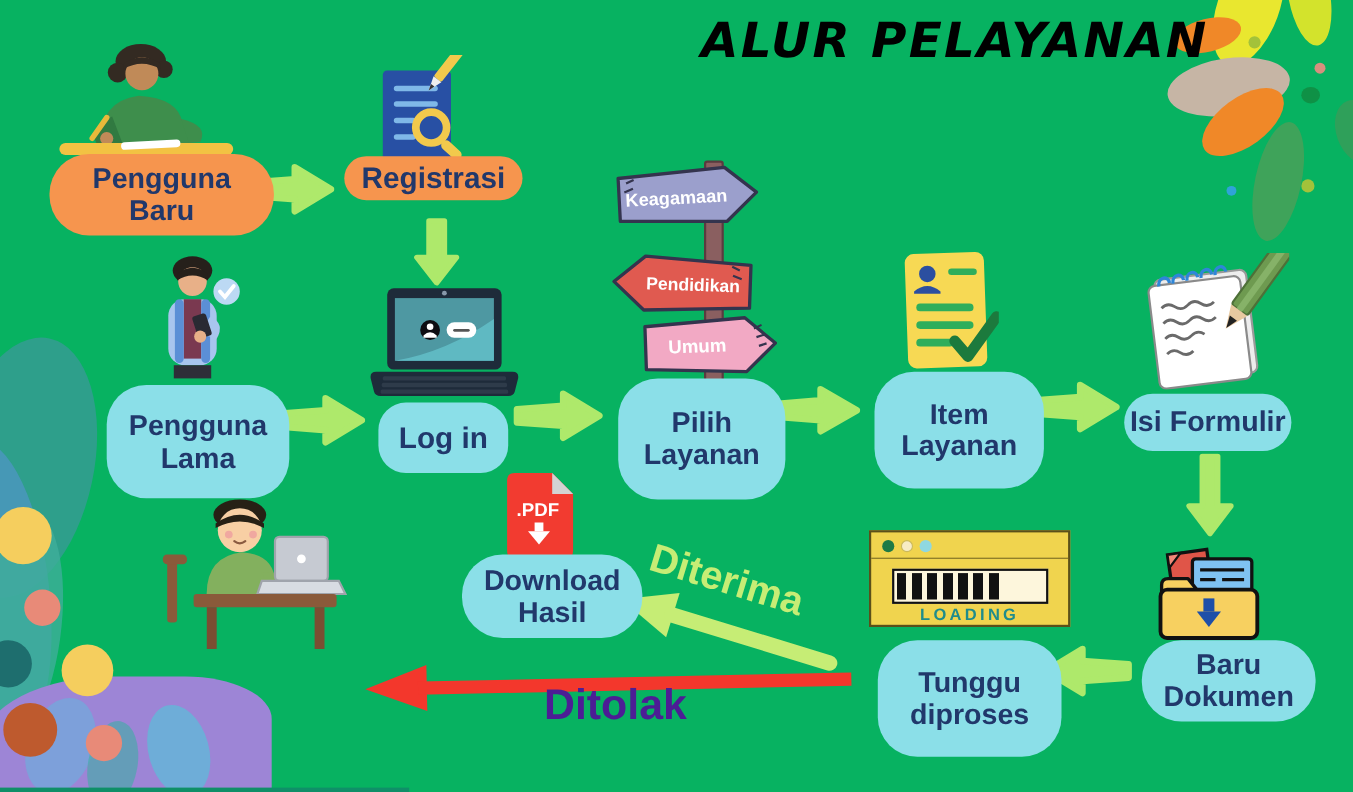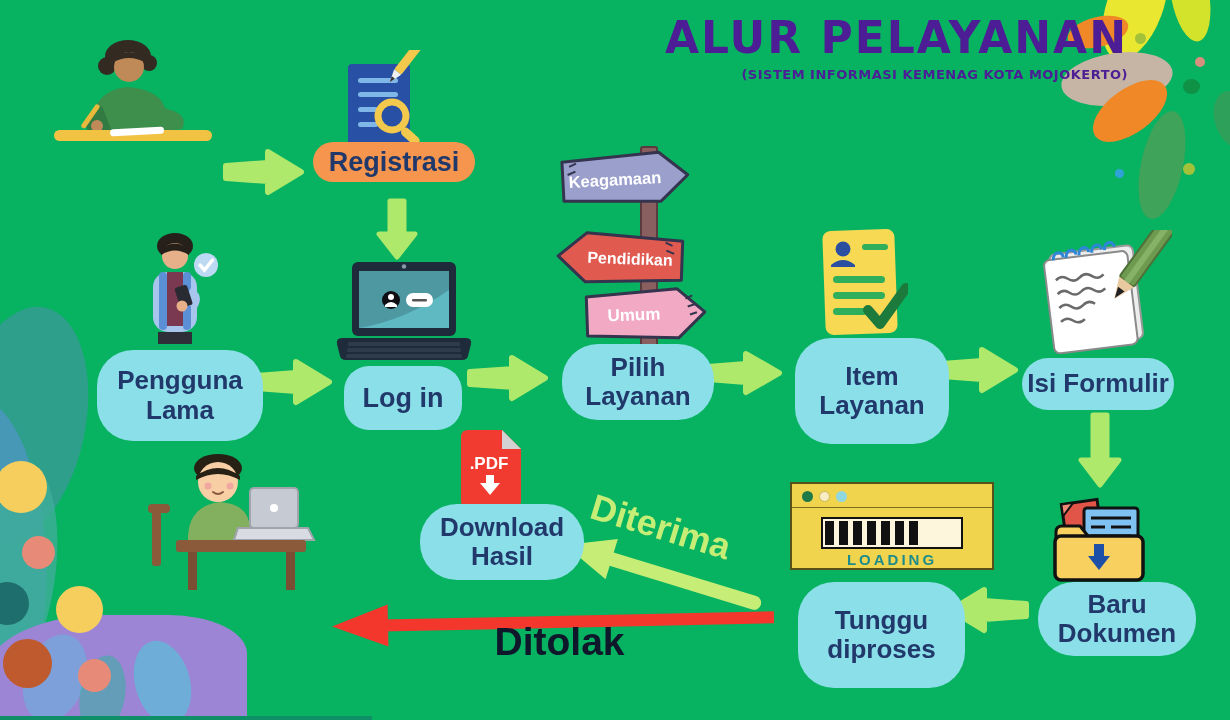--- a/index.html
+++ b/index.html
@@ -6,45 +6,45 @@
   .stage{position:relative;width:1230px;height:720px;background:#07B261;overflow:hidden;
          font-family:"Liberation Sans",sans-serif;}
   .abs{position:absolute;}
   
   .bubble{position:absolute;display:flex;align-items:center;justify-content:center;
           text-align:center;font-weight:bold;color:#21386B;line-height:1.12;z-index:6;}
   .orange{background:#F6954E;}
   .cyan{background:#8BDFE8;}
   .redb{background:#F3372C;color:#FFFFFF;}
   
-  .title-wrap{position:absolute;left:608px;top:12px;width:520px;text-align:right;z-index:5;color:#4c1d95;}
+  .title-wrap{position:absolute;left:608px;top:12px;width:520px;text-align:center;z-index:5;color:#000000;font-style:italic;}
   .title-l1{font-family:"DejaVu Sans",sans-serif;font-weight:900;font-size:44px;letter-spacing:2px;}
   .title-l2{font-family:"DejaVu Sans",sans-serif;font-weight:900;font-size:47px;letter-spacing:2px;margin-top:6px;}
   .title-sub{font-family:"DejaVu Sans",sans-serif;font-weight:bold;font-size:13px;letter-spacing:0.5px;margin-top:4px;}
   
   .arr{position:absolute;z-index:4;}
   
   .pole{position:absolute;left:640px;top:146px;width:14px;height:206px;background:#8A5F60;
         border:2px solid #5A3B3F;border-radius:3px;z-index:3;}
   .sign{position:absolute;z-index:4;}
   .sign svg text{font-family:"Liberation Sans",sans-serif;}
   
-  .loadwin{position:absolute;left:790px;top:482px;width:204px;height:88px;background:#F0D44E;
+  .loadwin{position:absolute;left:790px;top:482px;width:183px;height:88px;background:#F0D44E;
            border:2px solid #5A501A;z-index:5;box-sizing:border-box;}
   .loadbar-row{display:flex;gap:6px;padding:7px 0 5px 10px;border-bottom:1.5px solid #7A6C22;}
   .dot{width:11px;height:11px;border-radius:50%;}
   .loadbar{margin:9px auto 0;width:142px;height:32px;background:#FDF6DC;border:2.5px solid #111;
            box-sizing:border-box;display:flex;align-items:stretch;padding:2px;}
   .loadfill{width:72%;background:repeating-linear-gradient(90deg,#111 0 9px,#FDF6DC 9px 14px);}
   .loadlabel{text-align:center;margin-top:2px;font-weight:bold;font-size:15px;color:#1F8C8C;letter-spacing:3px;}
   
   .lbl-diterima{position:absolute;left:598px;top:486px;width:210px;font-size:36px;font-weight:bold;
                 color:#C6ED75;transform:rotate(17deg);transform-origin:0 0;z-index:5;}
   .lbl-ditolak{position:absolute;left:472px;top:620px;width:175px;text-align:center;font-size:39px;
-               font-weight:800;color:#0f172a;z-index:5;font-family:"Liberation Sans",sans-serif;}
+               font-weight:800;color:#4c1d95;z-index:5;font-family:"Liberation Sans",sans-serif;}
   
   .deco{position:absolute;border-radius:50%;}
   .petal{position:absolute;border-radius:50%;}
 </style>
 </head>
 <body>
 
 <div class="stage">
 
   <div class="abs" style="left:1075px;top:-5px;width:155px;height:230px;z-index:1;">
@@ -75,21 +75,20 @@
     <div class="deco" style="position:absolute;left:22px;top:246px;width:33px;height:33px;background:#E88A78;"></div>
     <div class="deco" style="position:absolute;left:-14px;top:292px;width:43px;height:43px;background:#1E6E6E;"></div>
     <div class="deco" style="position:absolute;left:56px;top:296px;width:47px;height:47px;background:#F5CE5E;"></div>
     <div class="deco" style="position:absolute;left:3px;top:349px;width:49px;height:49px;background:#BE5A2E;"></div>
     <div class="deco" style="position:absolute;left:78px;top:369px;width:33px;height:33px;background:#E88A78;"></div>
   </div>
   <div class="abs" style="left:0;top:716px;width:372px;height:4px;background:#0F8F68;z-index:2;"></div>
 
   <div class="title-wrap">
     <div class="title-l1">ALUR PELAYANAN</div>
-    <div class="title-sub">(SISTEM INFORMASI KEMENAG KOTA MOJOKERTO)</div>
   </div>
 
   <svg class="abs" style="left:52px;top:36px;z-index:2;" width="162" height="112" viewBox="0 0 162 112">
     <path d="M112,72 Q138,78 130,93 L100,96 Z" fill="#3E8E4C"></path>
     <ellipse cx="76" cy="20" rx="23" ry="16" fill="#332A22"></ellipse>
     <circle cx="55" cy="30" r="9" fill="#332A22"></circle>
     <circle cx="97" cy="27" r="8" fill="#332A22"></circle>
     <circle cx="77" cy="31" r="15" fill="#C08A58"></circle>
     <path d="M60,22 Q77,10 94,22 L94,27 Q77,17 60,27 Z" fill="#332A22"></path>
     <path d="M40,95 Q38,56 74,51 Q110,53 114,76 L120,95 Z" fill="#3E8E4C"></path>
@@ -291,30 +290,33 @@
   <svg class="arr" style="left:562px;top:518px;transform:rotate(17deg);transform-origin:0 50%;" width="212" height="52" viewBox="0 0 212 52">
     <polygon points="3,26 52,5 52,47" fill="#C6ED75"></polygon>
     <rect x="44" y="19" width="164" height="14" rx="7" fill="#C6ED75"></rect>
   </svg>
 
   <svg class="arr" style="left:328px;top:598px;transform:rotate(-1.2deg);z-index:5;" width="448" height="48" viewBox="0 0 448 48">
     <polygon points="4,24 60,3 60,45" fill="#F3372C"></polygon>
     <rect x="52" y="18" width="394" height="12" fill="#F3372C"></rect>
   </svg>
 
+  <div class="bubble orange" style="left:45px;top:140px;width:168px;height:74px;border-radius:36px;font-size:26px;padding:0 18px;">
+    <span>Pengguna Baru</span>
+  </div>
   <div class="bubble orange" style="left:313px;top:142px;width:162px;height:40px;border-radius:26px;font-size:27px;">
     <span>Registrasi</span>
   </div>
-  <div class="bubble cyan" style="left:97px;top:350px;width:150px;height:91px;border-radius:36px;font-size:26px;padding:0 8px;">
+  <div class="bubble cyan" style="left:97px;top:350px;width:150px;height:71px;border-radius:36px;font-size:26px;padding:16px 8px;">
     <span>Pengguna Lama</span>
   </div>
   <div class="bubble cyan" style="left:344px;top:366px;width:118px;height:64px;border-radius:25px;font-size:27px;">
     <span>Log in</span>
   </div>
-  <div class="bubble cyan" style="left:562px;top:344px;width:140px;height:76px;border-radius:36px;font-size:26px;padding:0 6px;">
+  <div class="bubble cyan" style="left:562px;top:344px;width:140px;height:76px;border-radius:36px;font-size:26px;padding:17px 6px;">
     <span>Pilih Layanan</span>
   </div>
   <div class="bubble cyan" style="left:795px;top:338px;width:142px;height:74px;border-radius:36px;font-size:26px;padding:16px 6px;">
     <span>Item Layanan</span>
   </div>
   <div class="bubble cyan" style="left:1022px;top:358px;width:152px;height:52px;border-radius:26px;font-size:26px;">
     <span>Isi Formulir</span>
   </div>
   <div class="bubble cyan" style="left:1038px;top:582px;width:146px;height:74px;border-radius:36px;font-size:26px;padding:0 6px;">
     <span>Baru Dokumen</span>

